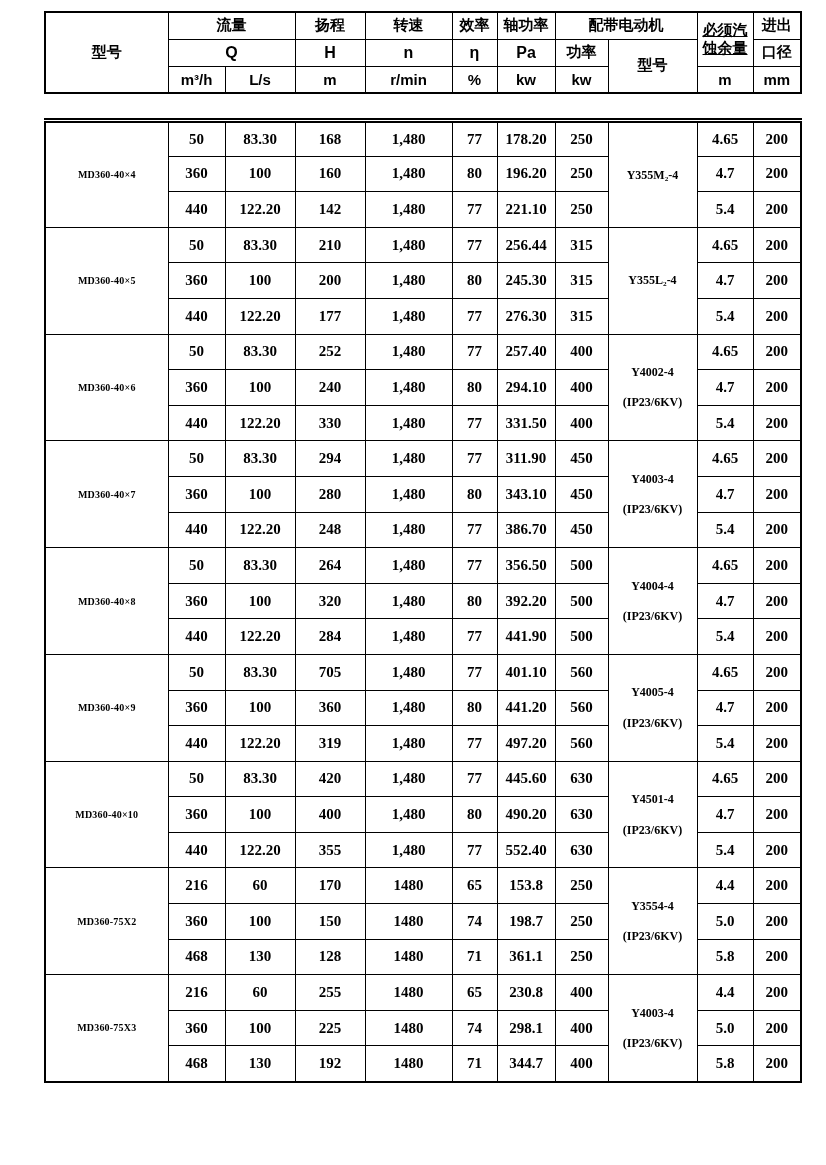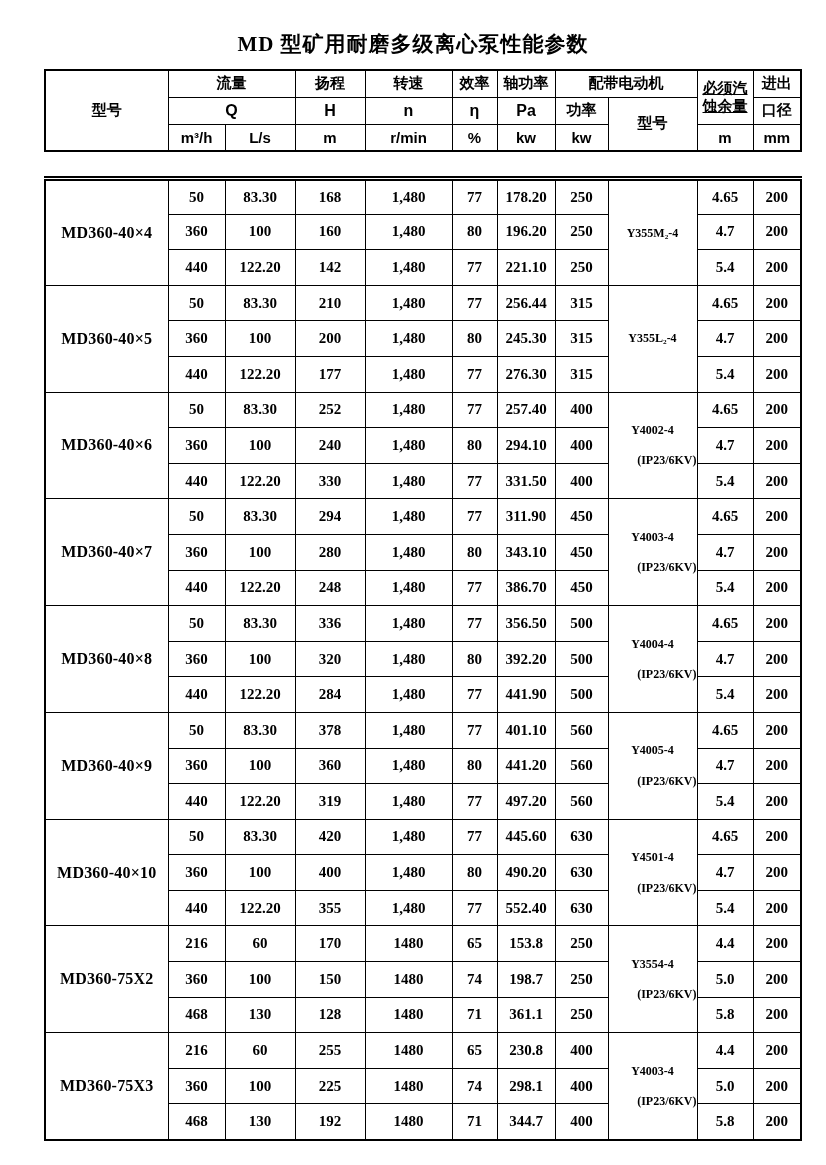--- a/index.html
+++ b/index.html
@@ -36,31 +36,30 @@
   .header-tbl td.two-line { white-space: pre-line; line-height: 1.25; text-decoration: underline; }
   
   .body-tbl {
     margin-top: 24px;
     border: 2px solid #000;
     border-top: 5px double #000;
     font-weight: bold; font-size: 15px;
   }
   .body-tbl tr { height: 35.6px; }
   .body-tbl td { font-family: "Liberation Serif", "DejaVu Serif", serif; }
-  .model-cell { font-size: 16px; letter-spacing: 0.2px; }
+  .model-cell { font-size: 10px; letter-spacing: 0.2px; }
   .motor-cell { font-size: 12px; line-height: 1.2; }
   .motor-cell .motor-line { display: block; }
-  .motor-cell .motor-note { display: block; margin-top: 16px; text-align: right; }
+  .motor-cell .motor-note { display: block; margin-top: 16px; }
 </style>
 </head>
 <body>
 
 <div class="page">
 
-  <h1 class="title">MD 型矿用耐磨多级离心泵性能参数</h1>
 
   <table class="tbl header-tbl">
     <colgroup>
       <col style="width:123px">
         <col style="width:57px">
         <col style="width:70px">
       <col style="width:70px">
         <col style="width:87px">
         <col style="width:45px">
       <col style="width:58px">
@@ -268,21 +267,21 @@
           <td>77</td>
           <td>386.70</td>
           <td>450</td>
           <td>5.4</td>
           <td>200</td>
         </tr>
         <tr>
           <td class="model-cell" rowspan="3">MD360-40×8</td>
           <td>50</td>
           <td>83.30</td>
-          <td>336</td>
+          <td>264</td>
           <td>1,480</td>
           <td>77</td>
           <td>356.50</td>
           <td>500</td>
           <td class="motor-cell" rowspan="3">
             <span class="motor-line">Y4004-4</span>
             <span class="motor-note">(IP23/6KV)</span>
           </td>
           <td>4.65</td>
           <td>200</td>
@@ -306,21 +305,21 @@
           <td>77</td>
           <td>441.90</td>
           <td>500</td>
           <td>5.4</td>
           <td>200</td>
         </tr>
         <tr>
           <td class="model-cell" rowspan="3">MD360-40×9</td>
           <td>50</td>
           <td>83.30</td>
-          <td>378</td>
+          <td>705</td>
           <td>1,480</td>
           <td>77</td>
           <td>401.10</td>
           <td>560</td>
           <td class="motor-cell" rowspan="3">
             <span class="motor-line">Y4005-4</span>
             <span class="motor-note">(IP23/6KV)</span>
           </td>
           <td>4.65</td>
           <td>200</td>

